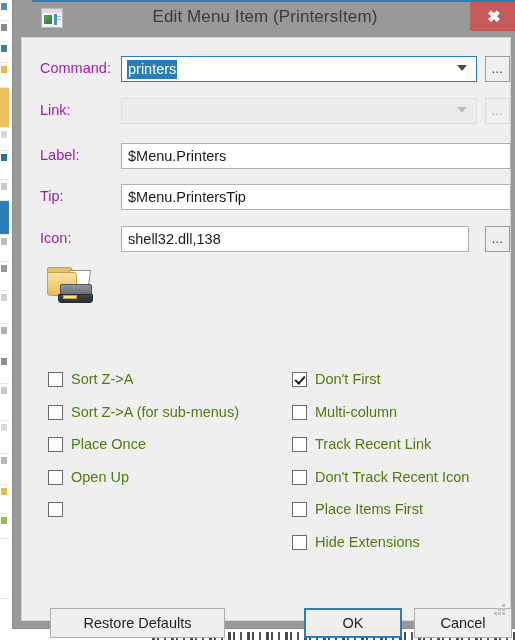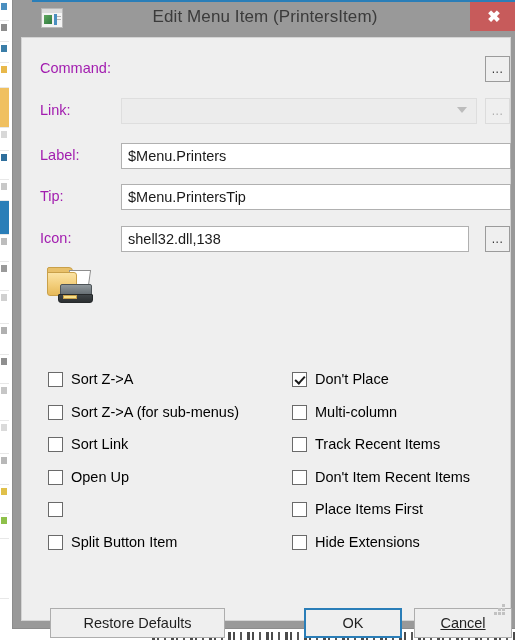--- a/index.html
+++ b/index.html
@@ -373,21 +373,21 @@
     top: 1px;
     width: 4px;
     height: 8px;
     border: solid #1b1b1b;
     border-width: 0 2px 2px 0;
     transform: rotate(42deg);
   }
   .cb-label {
     margin-left: 8px;
     font-size: 14.5px;
-    color: #000000;
+    color: #4d7c0f;
     line-height: 19px;
   }
 
   
   .dlg-btn {
     position: absolute;
     height: 30px;
     background: #efefef;
     border: 1px solid #adadad;
     box-sizing: border-box;
@@ -405,21 +405,20 @@
   #btn-ok {
     left: 282px;
     top: 570px;
     width: 98px;
     border: 2px solid #2a7eb8;
   }
   #btn-cancel {
     left: 392px;
     top: 570px;
     width: 98px;
-    text-decoration: underline;
   }
 
   
   #resize-grip {
     position: absolute;
     right: 4px;
     bottom: 3px;
     width: 13px;
     height: 13px;
   }
@@ -515,20 +514,24 @@
 
       <button id="close-button">
         <span class="x-glyph">✖</span>
       </button>
     </div>
 
     <div id="dialog-body">
 
       <div class="field-row" style="top:18px">
         <div class="field-label">Command:</div>
+        <div class="field-control combo">
+          <span class="combo-value">printers</span>
+          <span class="combo-arrow"></span>
+        </div>
         <button class="browse-btn">
           <span class="dots">...</span>
         </button>
       </div>
 
       <div class="field-row" style="top:60px">
         <div class="field-label">Link:</div>
         <div class="field-control combo disabled">
           <span class="combo-arrow"></span>
         </div>
@@ -574,51 +577,47 @@
           <div class="cb-item">
             <span class="cb-box"></span>
             <span class="cb-label">Sort Z-&gt;A</span>
           </div>
           <div class="cb-item">
             <span class="cb-box"></span>
             <span class="cb-label">Sort Z-&gt;A (for sub-menus)</span>
           </div>
           <div class="cb-item">
             <span class="cb-box"></span>
-            <span class="cb-label">Sort Link</span>
+            <span class="cb-label">Place Once</span>
           </div>
           <div class="cb-item">
             <span class="cb-box"></span>
             <span class="cb-label">Open Up</span>
           </div>
           <div class="cb-item">
             <span class="cb-box"></span>
           </div>
-          <div class="cb-item">
-            <span class="cb-box"></span>
-            <span class="cb-label">Split Button Item</span>
-          </div>
         </div>
 
       <div class="cb-col" id="cb-col-right">
           <div class="cb-item">
             <span class="cb-box checked"></span>
-            <span class="cb-label">Don't Place</span>
+            <span class="cb-label">Don't First</span>
           </div>
           <div class="cb-item">
             <span class="cb-box"></span>
             <span class="cb-label">Multi-column</span>
           </div>
           <div class="cb-item">
             <span class="cb-box"></span>
-            <span class="cb-label">Track Recent Items</span>
-          </div>
-          <div class="cb-item">
-            <span class="cb-box"></span>
-            <span class="cb-label">Don't Item Recent Items</span>
+            <span class="cb-label">Track Recent Link</span>
+          </div>
+          <div class="cb-item">
+            <span class="cb-box"></span>
+            <span class="cb-label">Don't Track Recent Icon</span>
           </div>
           <div class="cb-item">
             <span class="cb-box"></span>
             <span class="cb-label">Place Items First</span>
           </div>
           <div class="cb-item">
             <span class="cb-box"></span>
             <span class="cb-label">Hide Extensions</span>
           </div>
         </div>

